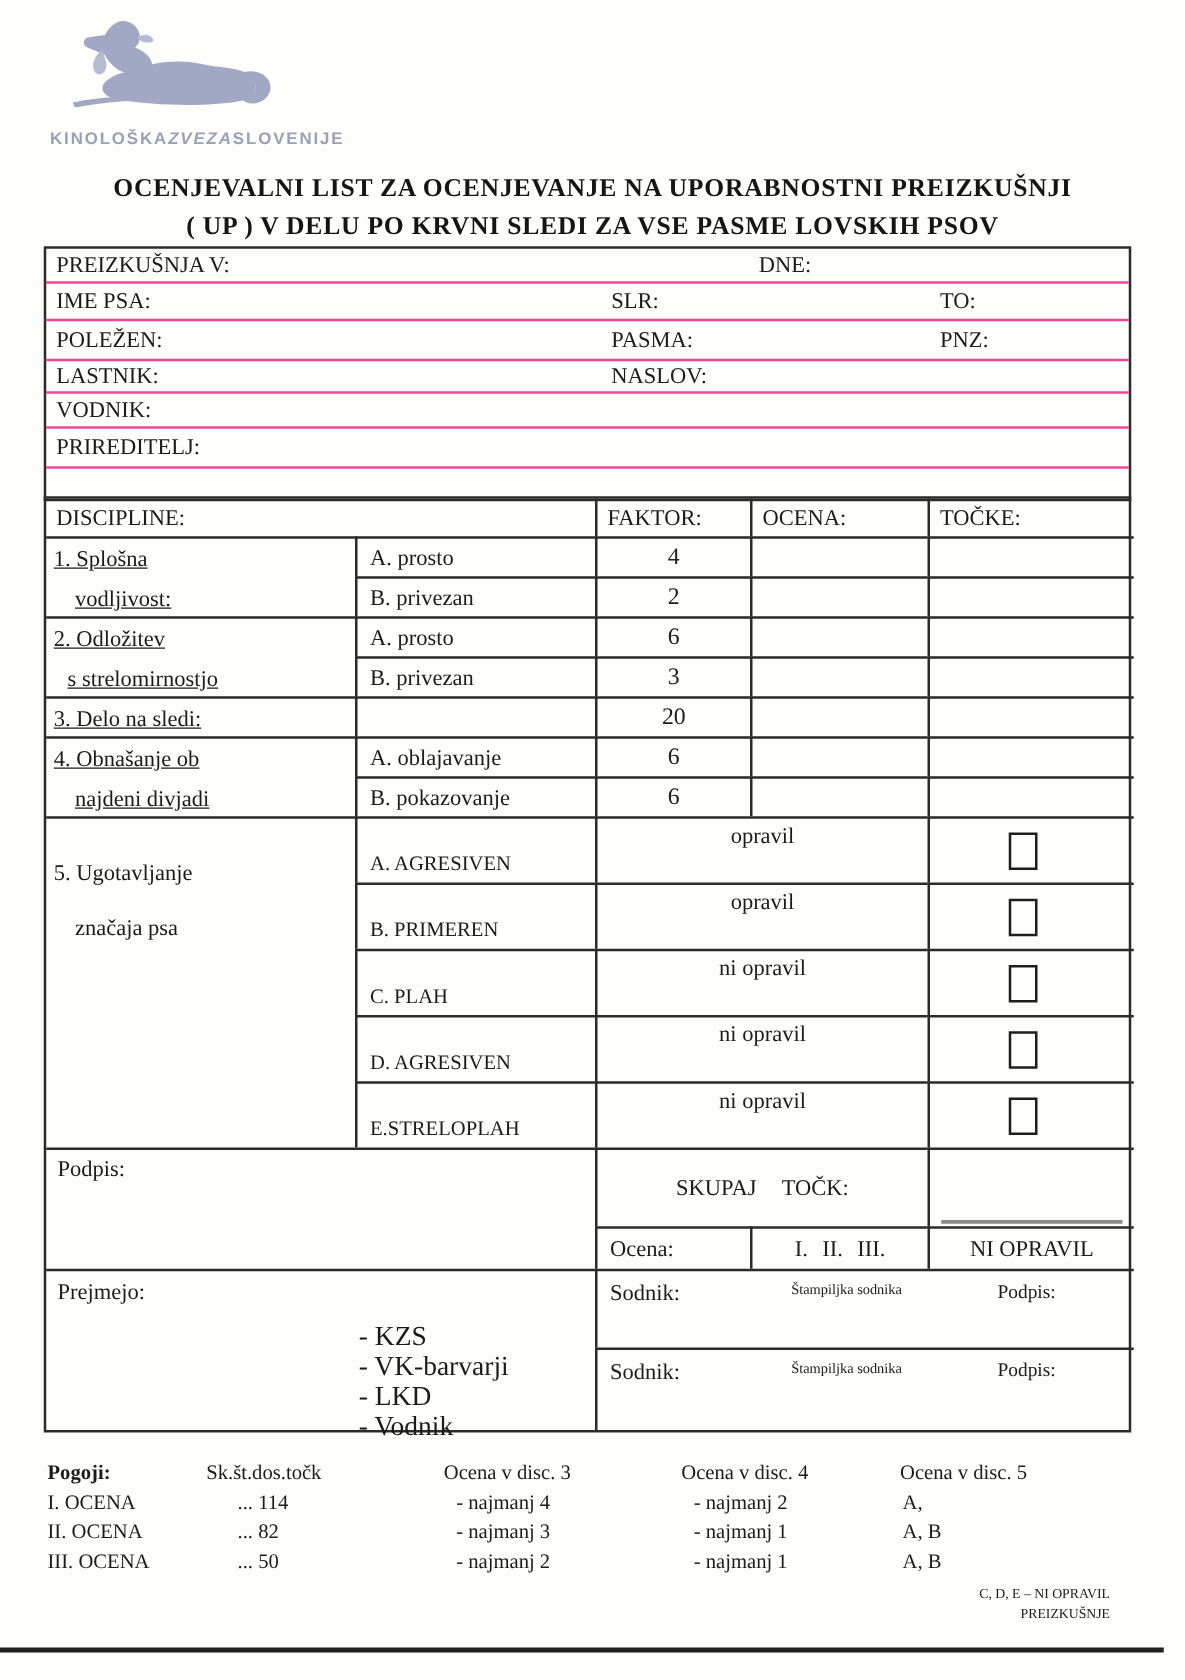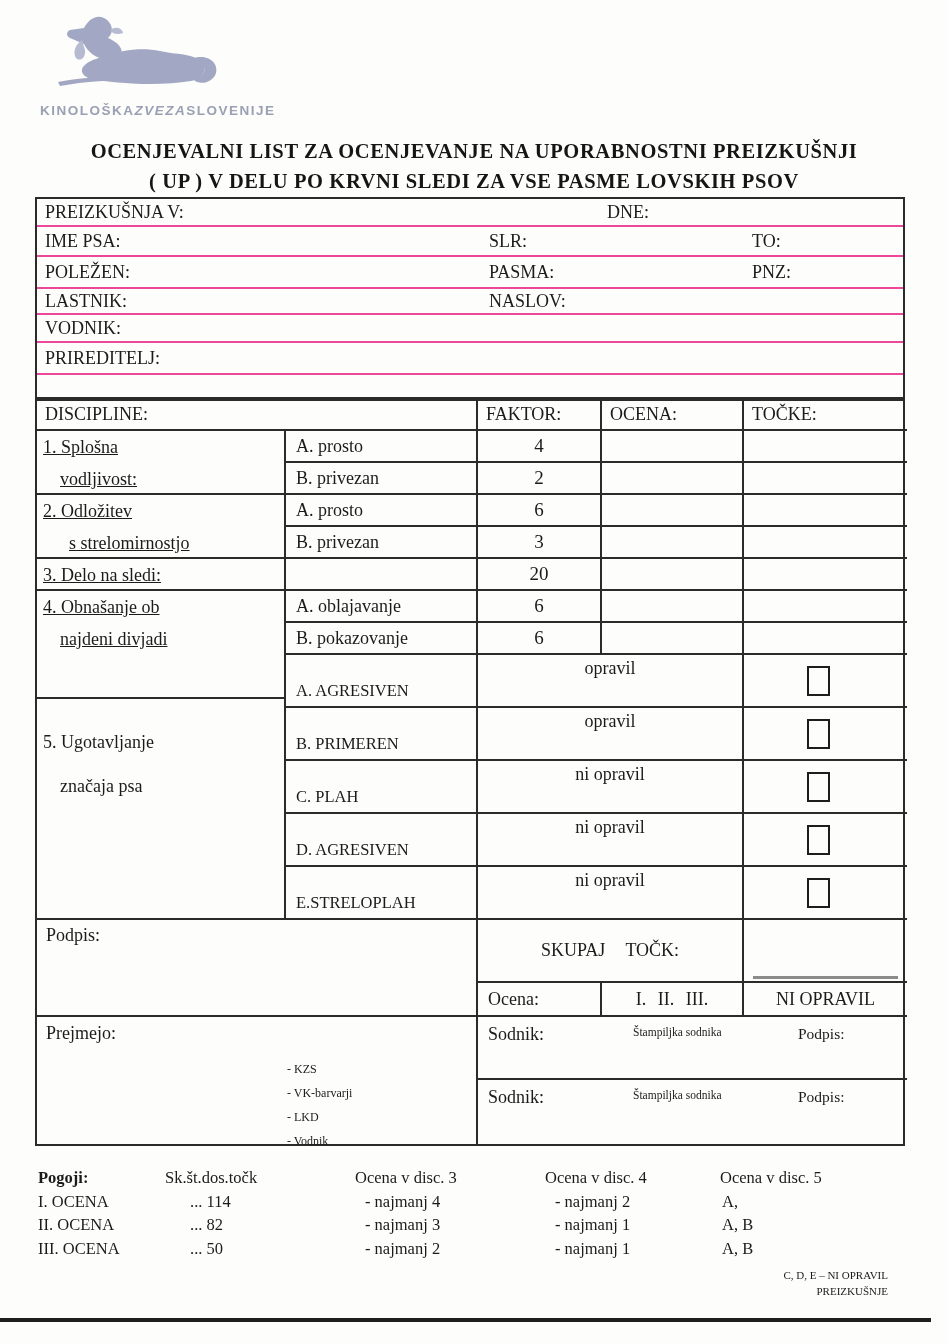--- a/index.html
+++ b/index.html
@@ -48,40 +48,40 @@
     border: 2px solid #2b2b2b;
     font-size: 18px;
   }
   .cell { position: relative; }
   .bl { border-left: 2px solid #2b2b2b; }
   .bt { border-top: 2px solid #2b2b2b; }
   .th { display: flex; align-items: center; padding-left: 8px; }
   .name-cell { line-height: 32px; text-decoration: underline; }
   .name-l1 { padding-left: 6px; }
   .ind1 { padding-left: 23px; }
-  .ind2 { padding-left: 32px; }
+  .ind2 { padding-left: 17px; }
   .sub-cell { display: flex; align-items: center; padding-left: 10px; }
   .fak-cell { display: flex; align-items: center; justify-content: center; font-size: 19px; }
-  .char-name { padding-top: 31px; line-height: 25px; margin-top: 44px; }
+  .char-name { padding-top: 31px; line-height: 25px; }
   .char-name .l2 { margin-top: 19px; }
   .char-label { display: flex; align-items: flex-end; padding: 0 0 5px 10px; font-size: 16.5px; }
   .result-cell { text-align: center; padding-top: 3px; }
   .cb-cell { display: flex; align-items: center; justify-content: center; padding-right: 14px; }
   .checkbox { width: 23px; height: 30px; border: 2px solid #1d1d1d; background: transparent; }
   .opombe-cell { padding: 5px 0 0 9px; }
   .skupaj-cell { display: flex; align-items: center; justify-content: center; word-spacing: 16px; }
   .points-cell::after {
     content: ""; position: absolute; left: 9px; right: 9px; bottom: 2px;
     height: 3px; background: #8b8b8b;
   }
   .ocena-cell { display: flex; align-items: center; padding-left: 10px; }
   .grades-cell { display: flex; align-items: center; justify-content: center; word-spacing: 7px; }
   .niopravil-cell { display: flex; align-items: center; justify-content: center; }
   .prejmejo-cell { padding: 6px 0 0 9px; }
-  .recipients { position: absolute; left: 250px; top: 40px; line-height: 24px; font-size: 12px; }
+  .recipients { position: absolute; left: 250px; top: 40px; line-height: 24px; font-size: 22px; }
   .sodnik-row { position: relative; }
   .sodnik-label { position: absolute; left: 10px; top: 7px; font-size: 18px; }
   .stamp-label { position: absolute; left: 155px; top: 9px; font-size: 11.5px; }
   .podpis-label { position: absolute; left: 320px; top: 8px; font-size: 15.5px; }
   
   .conditions {
     position: absolute; left: 38px; top: 1166px; width: 870px;
     display: grid;
     grid-template-columns: 127px 190px 190px 175px 188px;
     font-size: 16.5px; line-height: 23.5px;

